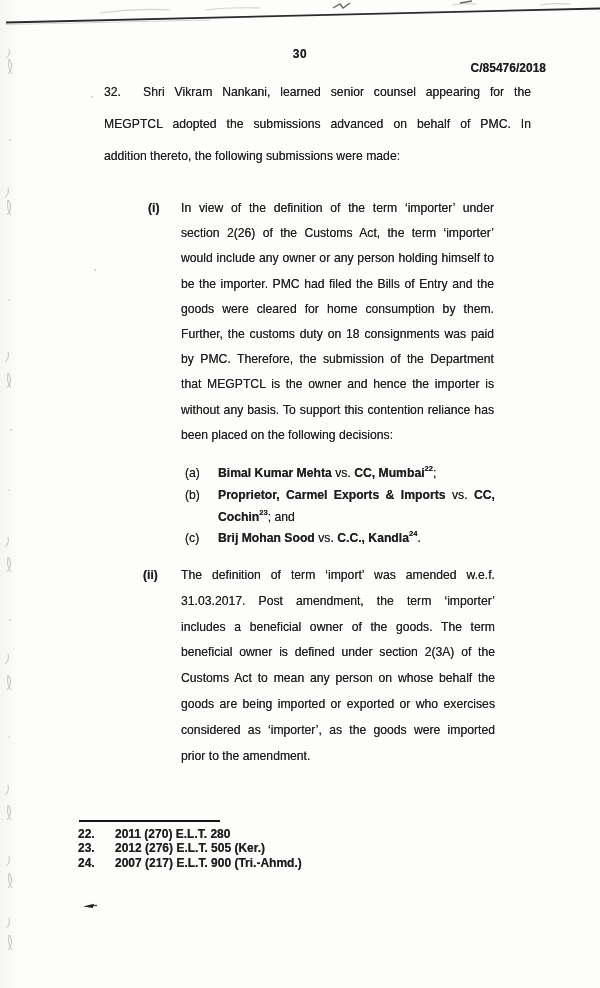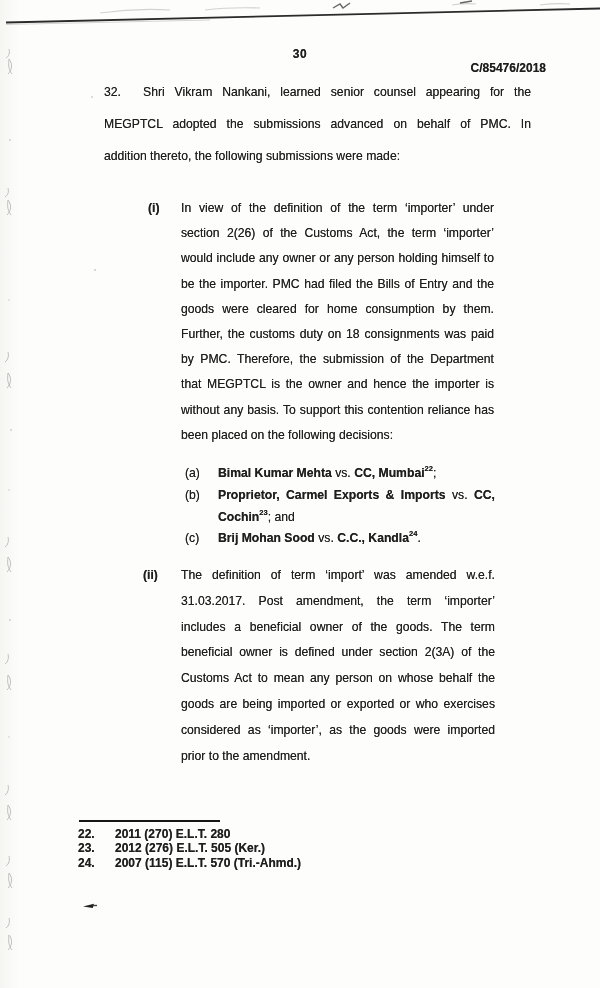--- a/index.html
+++ b/index.html
@@ -143,17 +143,17 @@
     <div class="fn-row">
       <span class="fn-num">22.</span>
       <span>2011 (270) E.L.T. 280</span>
     </div>
     <div class="fn-row">
       <span class="fn-num">23.</span>
       <span>2012 (276) E.L.T. 505 (Ker.)</span>
     </div>
     <div class="fn-row">
       <span class="fn-num">24.</span>
-      <span>2007 (115) E.L.T. 570 (Tri.-Ahmd.)</span>
+      <span>2007 (217) E.L.T. 900 (Tri.-Ahmd.)</span>
     </div>
   </div>
 
 </div>
 
 </body></html>

